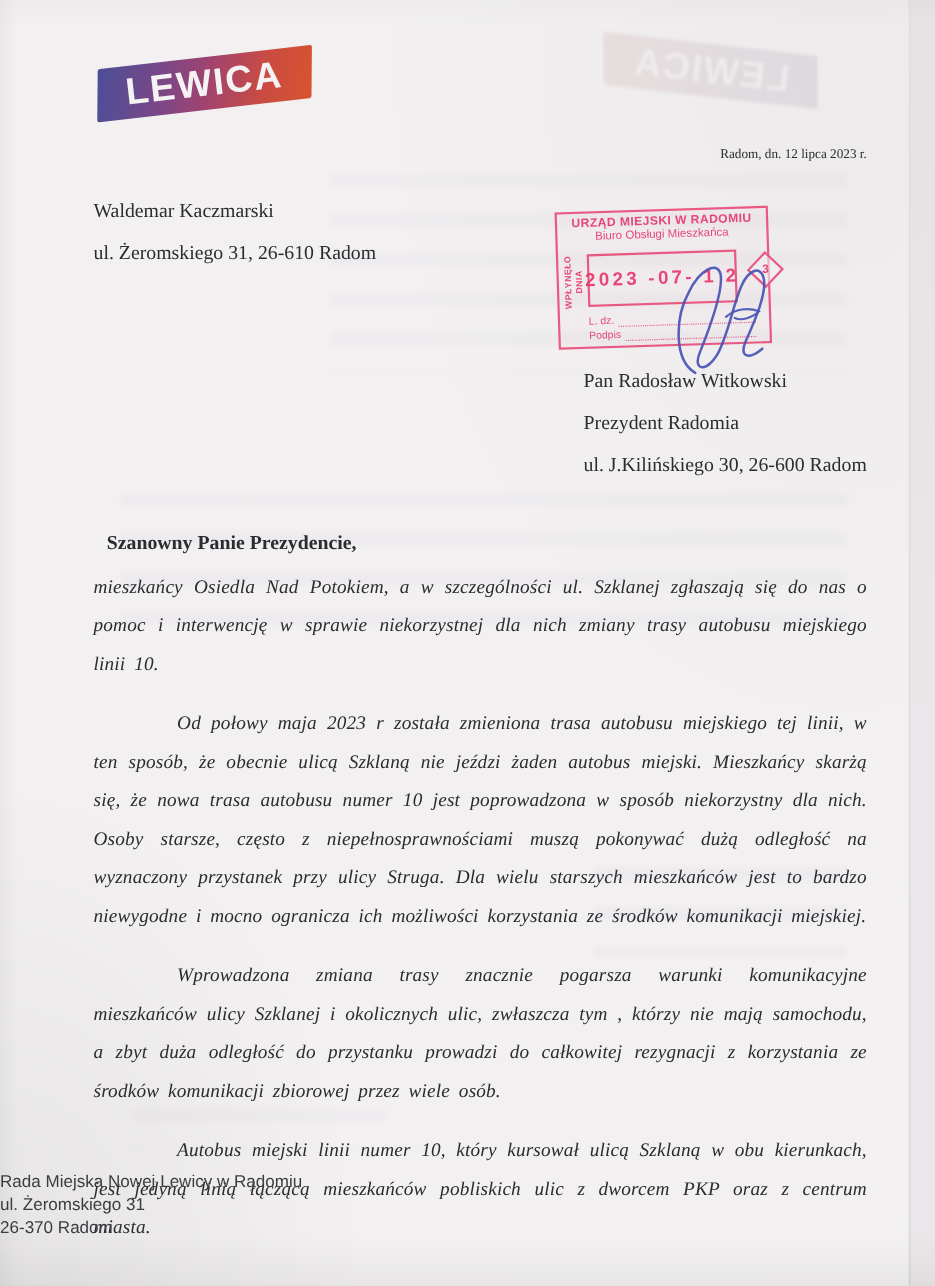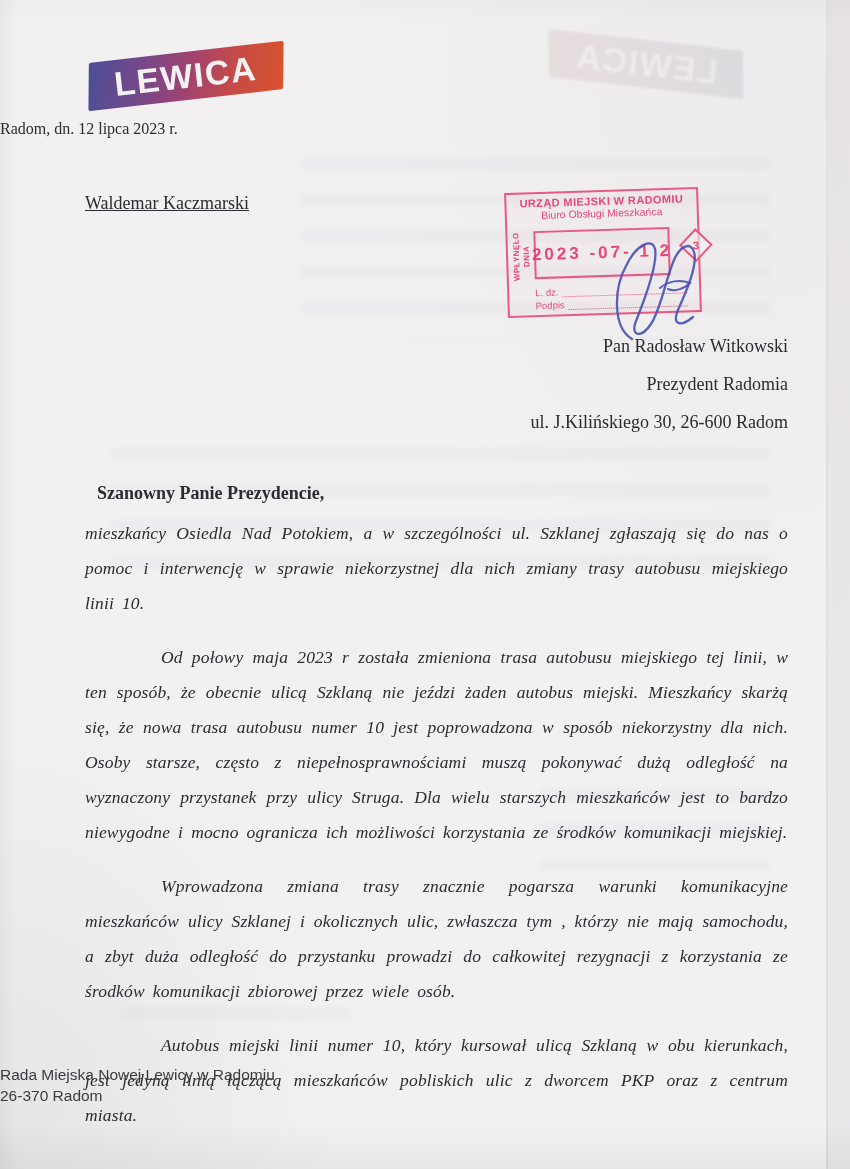--- a/index.html
+++ b/index.html
@@ -35,25 +35,25 @@
     left:548px; top:40px; transform:scaleX(-1) rotate(-6.5deg) skewX(-7deg);
     opacity:0.10; filter:blur(1.2px) grayscale(55%);
   }
   .logo.mirror span{opacity:.9;}
 
   
   .smudge{position:absolute; filter:blur(2.2px); opacity:.55; pointer-events:none;
     background:repeating-linear-gradient(to bottom,
       rgba(0,0,0,0) 0 8px, rgba(118,114,138,0.075) 8px 20px, rgba(0,0,0,0) 20px 36px);}
 
-  .dateline{position:absolute; top:120px; left:0; right:62px; text-align:left; font-size:16px;}
+  .dateline{position:absolute; top:133px; left:0; right:62px; text-align:right; font-size:12px;}
 
   .addr{position:absolute; font-size:18px; line-height:38px;}
-  .sender{left:85px; top:184px;text-decoration:underline;}
-  .recipient{right:62px; top:327px; text-align:right;}
+  .sender{left:85px; top:172px;}
+  .recipient{right:62px; top:327px; text-align:left;}
 
   
   .stamp{
     position:absolute; left:506px; top:190px; width:190px; height:121px;
     border:2px solid rgba(232,64,112,0.85); color:rgba(230,55,108,0.92);
     font-family:"Liberation Sans", sans-serif; transform:rotate(-1.8deg);
     background:rgba(255,60,120,0.015);
   }
   .stamp-h1{margin-top:3px; text-align:center; font-size:11px; letter-spacing:0.4px; font-weight:bold;}
   .stamp-h2{text-align:center; font-size:10.5px; margin-top:0px;}
@@ -110,20 +110,21 @@
     <span>LEWICA</span>
   </div>
   <div class="logo mirror">
     <span>LEWICA</span>
   </div>
 
   <div class="dateline">Radom, dn. 12 lipca 2023 r.</div>
 
   <div class="addr sender">
     <div>Waldemar Kaczmarski</div>
+    <div>ul. Żeromskiego 31, 26-610 Radom</div>
   </div>
 
   <div class="stamp">
     <div class="stamp-h1">URZĄD MIEJSKI W RADOMIU</div>
     <div class="stamp-h2">Biuro Obsługi Mieszkańca</div>
     <div class="stamp-vert">
       <span>WPŁYNĘŁO</span>
       <span>DNIA</span>
     </div>
     <div class="stamp-datebox">
@@ -158,16 +159,17 @@
   <div class="body-text">
     <div class="salutation">Szanowny Panie Prezydencie,</div>
     <p class="para">mieszkańcy Osiedla Nad Potokiem, a w szczególności ul. Szklanej zgłaszają się do nas o pomoc i interwencję w sprawie niekorzystnej dla nich zmiany trasy autobusu miejskiego linii 10.</p>
     <p class="para indent">Od połowy maja 2023 r została zmieniona trasa autobusu miejskiego tej linii, w ten sposób, że obecnie ulicą Szklaną nie jeździ żaden autobus miejski. Mieszkańcy skarżą się, że nowa trasa autobusu numer 10 jest poprowadzona w sposób niekorzystny dla nich. Osoby starsze, często z niepełnosprawnościami muszą pokonywać dużą odległość na wyznaczony przystanek przy ulicy Struga. Dla wielu starszych mieszkańców jest to bardzo niewygodne i mocno ogranicza ich możliwości korzystania ze środków komunikacji miejskiej.</p>
     <p class="para indent">Wprowadzona zmiana trasy znacznie pogarsza warunki komunikacyjne mieszkańców ulicy Szklanej i okolicznych ulic, zwłaszcza tym , którzy nie mają samochodu, a zbyt duża odległość do przystanku prowadzi do całkowitej rezygnacji z korzystania ze środków komunikacji zbiorowej przez wiele osób.</p>
     <p class="para indent">Autobus miejski linii numer 10, który kursował ulicą Szklaną w obu kierunkach, jest jedyną linią łączącą mieszkańców pobliskich ulic z dworcem PKP oraz z centrum miasta.</p>
   </div>
 
   <div class="footer">
     <div>Rada Miejska Nowej Lewicy w Radomiu</div>
+    <div>ul. Żeromskiego 31</div>
     <div>26-370 Radom</div>
   </div>
 
 </div>
 
 </body></html>

